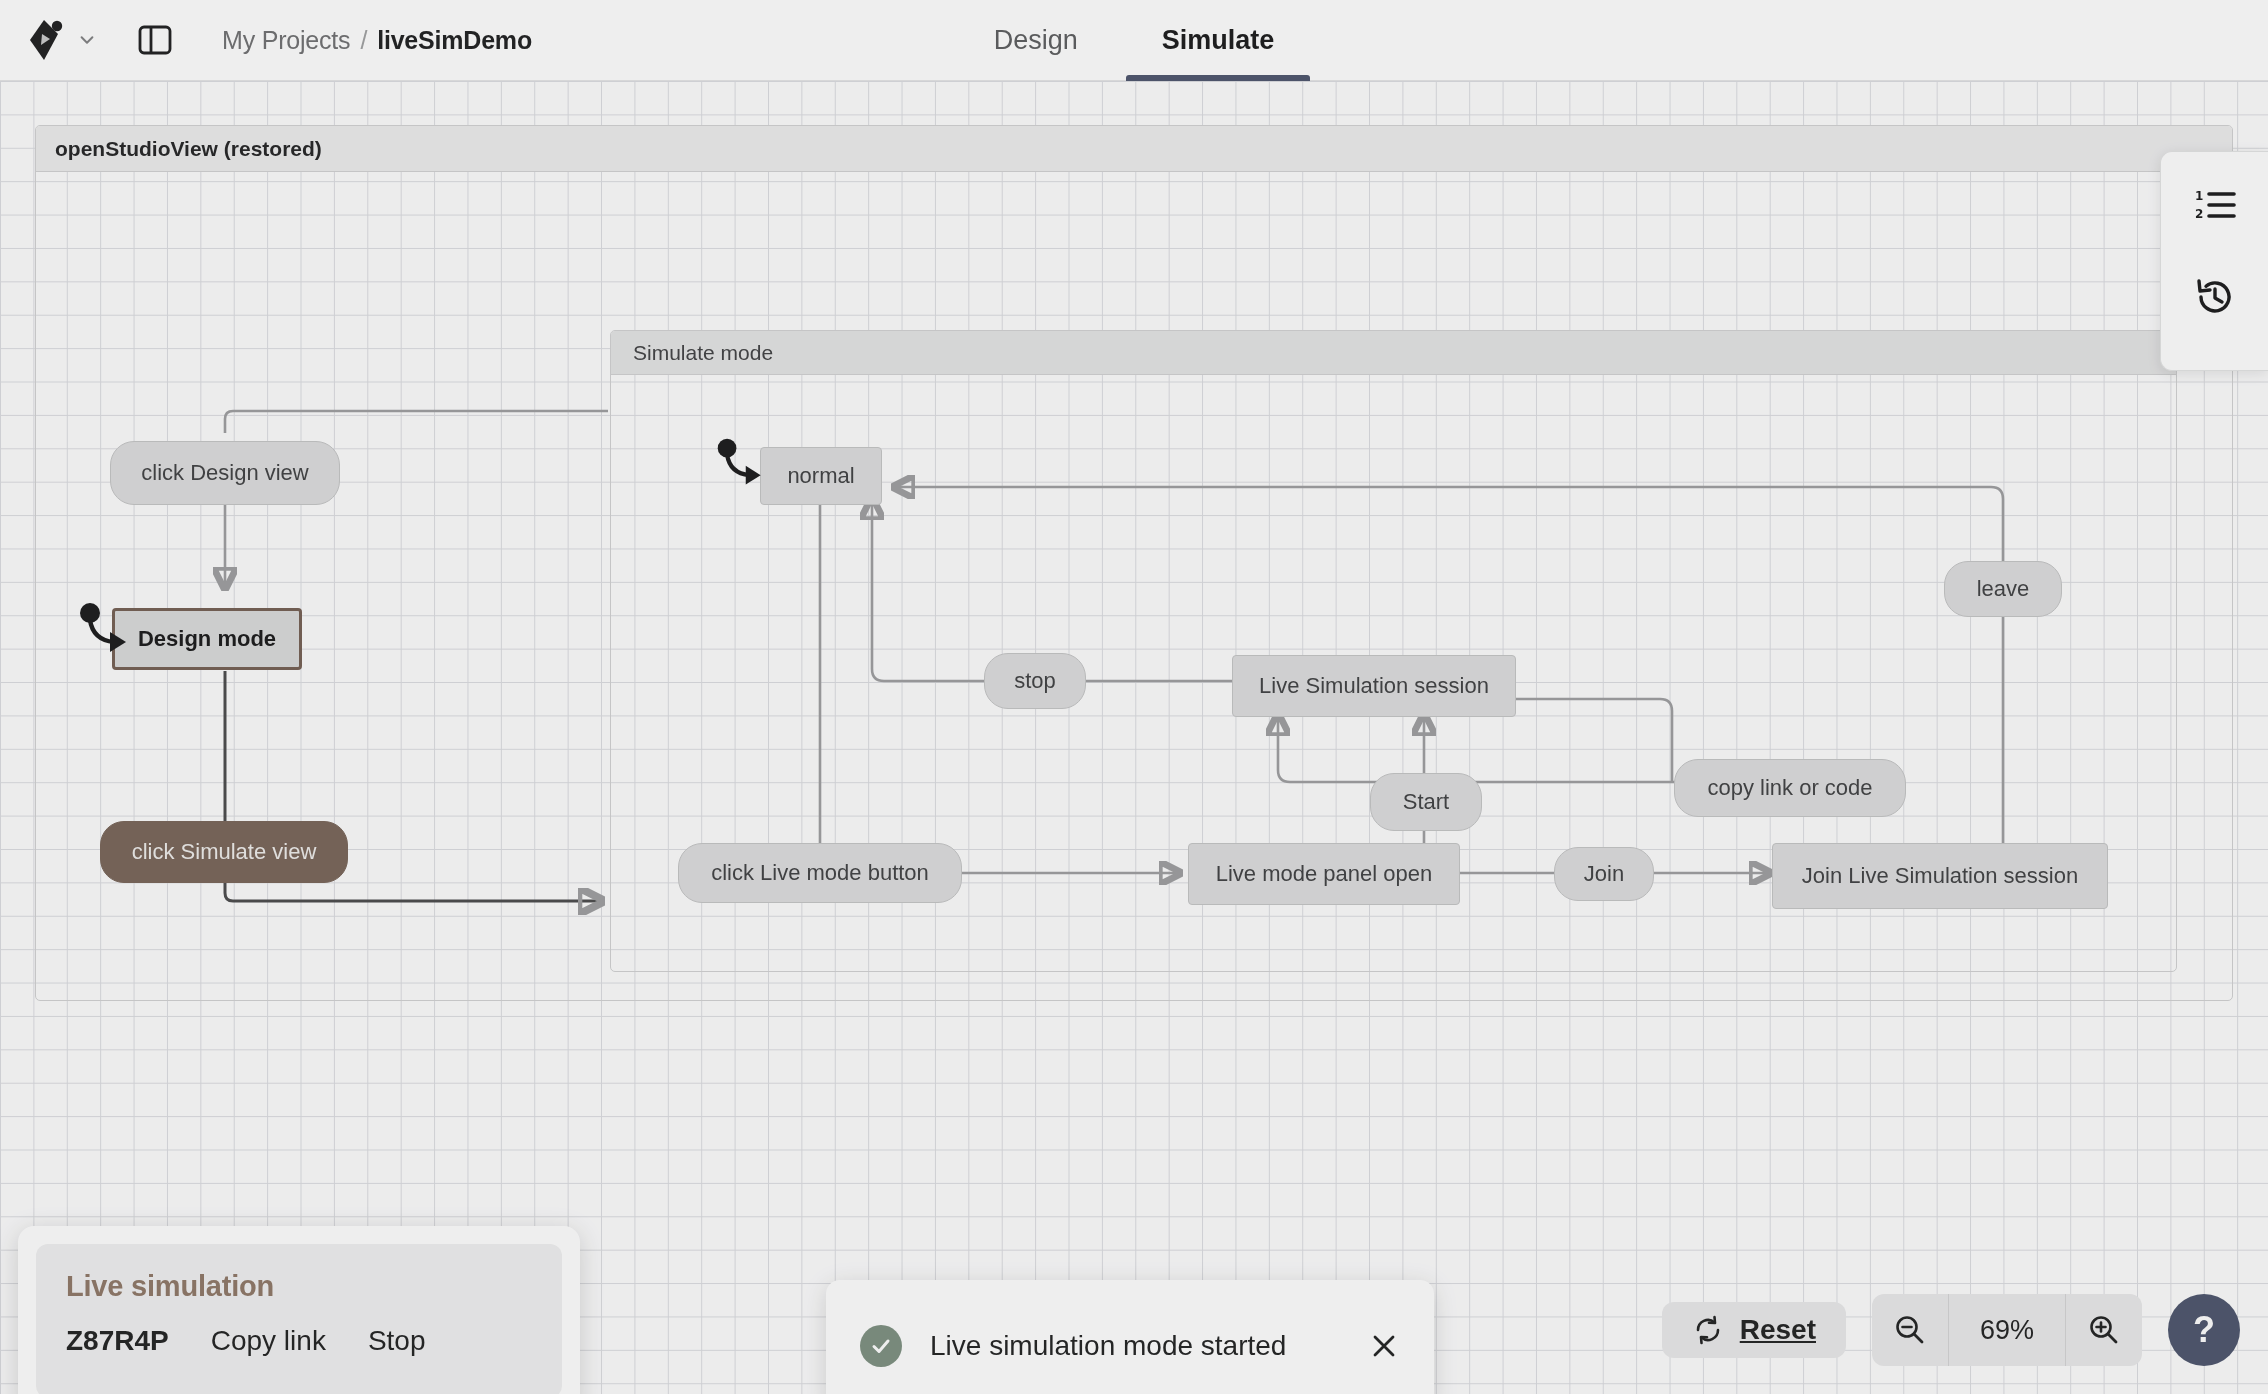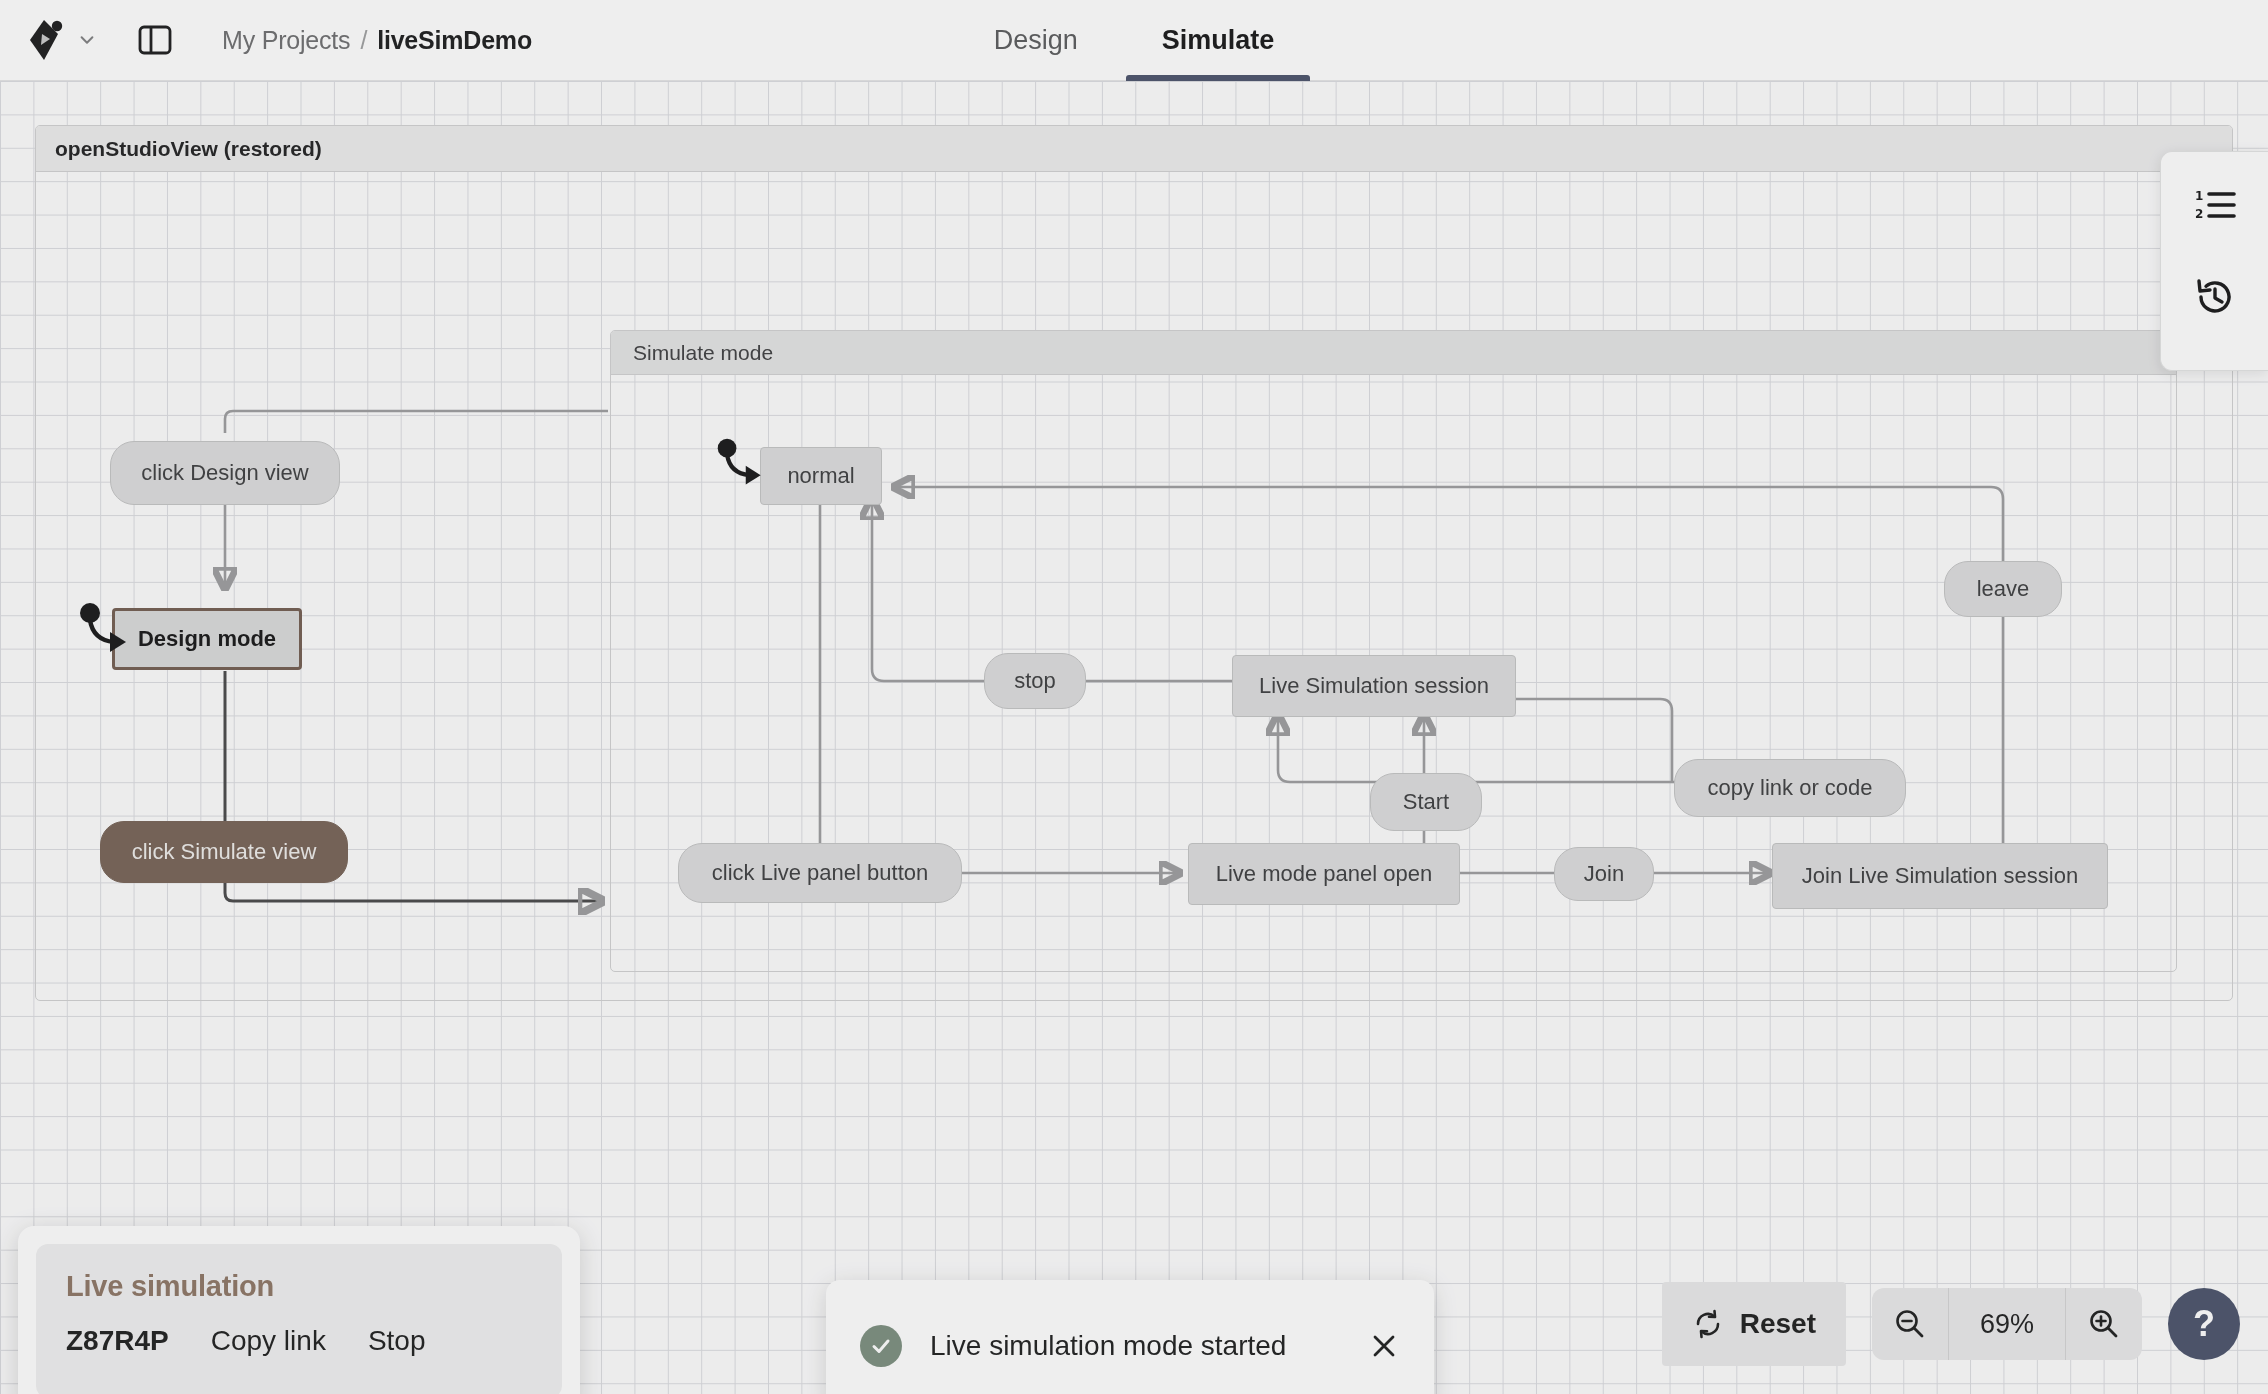--- a/index.html
+++ b/index.html
@@ -247,25 +247,26 @@
   .toast-x { width: 40px; height: 40px; cursor: pointer;
              display: flex; align-items: center; justify-content: center; }
 
   
   .bottom-ctrls {
     position: absolute; right: 28px; bottom: 28px;
     display: flex; align-items: center; gap: 26px;
     z-index: 25;
   }
   .reset-btn {
-    height: 84px; padding: 0 30px;
-    background: #e8e9ec; border-radius: 4px;
+    height: 56px; padding: 0 30px;
+    background: #e8e9ec; border-radius: 12px;
     display: flex; align-items: center; gap: 16px;
     font-size: 28px; font-weight: 700; color: #1d1f23;
     cursor: pointer;
+    text-decoration: underline;
   }
   .zoom-group {
     height: 72px;
     background: #e8e9ec; border-radius: 12px;
     display: flex; align-items: stretch;
     overflow: hidden;
   }
   .zg-btn {
     width: 76px; display: flex; align-items: center; justify-content: center;
     cursor: pointer;
@@ -397,21 +398,21 @@
     <div class="node event" style="left:984px; top:572px; width:102px; height:56px;">stop</div>
 
     <div class="node state" style="left:1232px; top:574px; width:284px; height:62px;">Live Simulation session</div>
 
     <div class="node event" style="left:1944px; top:480px; width:118px; height:56px;">leave</div>
 
     <div class="node event" style="left:1370px; top:692px; width:112px; height:58px;">Start</div>
 
     <div class="node event" style="left:1674px; top:678px; width:232px; height:58px;">copy link or code</div>
 
-    <div class="node event" style="left:678px; top:762px; width:284px; height:60px;">click Live panel button</div>
+    <div class="node event" style="left:678px; top:762px; width:284px; height:60px;">click Live mode button</div>
 
     <div class="node state" style="left:1188px; top:762px; width:272px; height:62px;">Live mode panel open</div>
 
     <div class="node event" style="left:1554px; top:766px; width:100px; height:54px;">Join</div>
 
     <div class="node state" style="left:1772px; top:762px; width:336px; height:66px;">Join Live Simulation session</div>
 
     <div class="rail">
       <div class="rail-btn">
         <svg width="42" height="42" viewBox="0 0 42 42">

